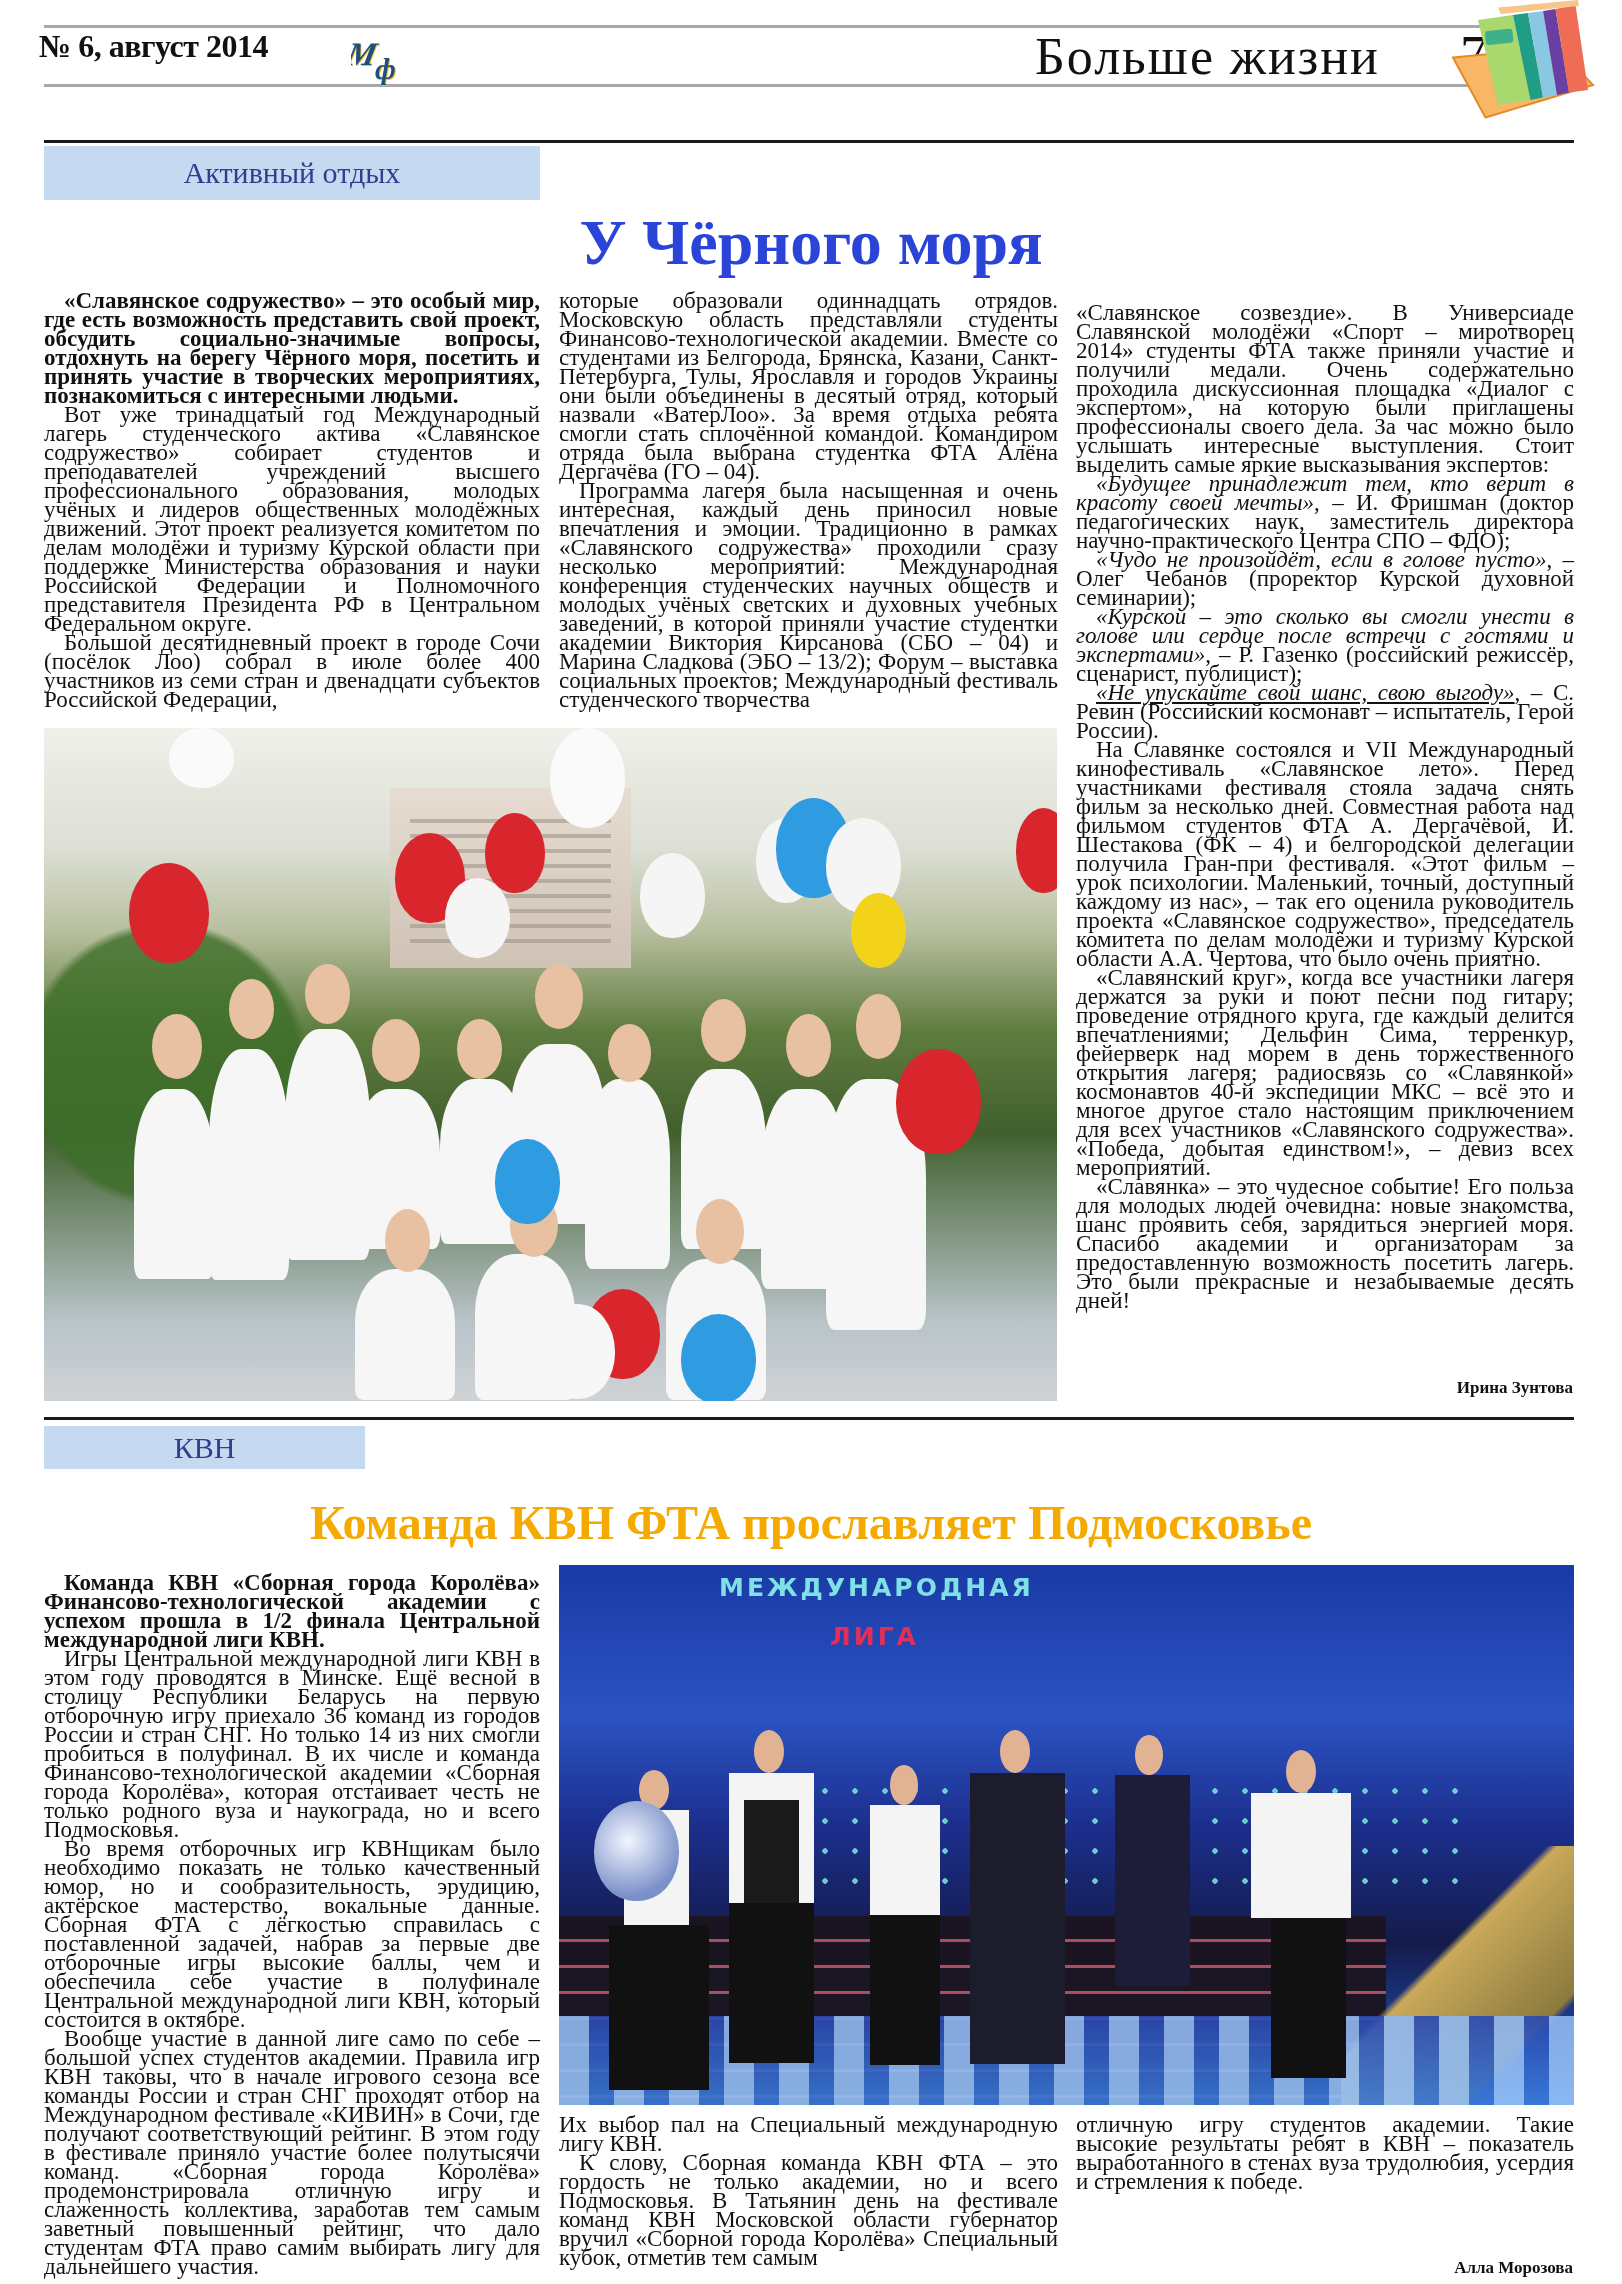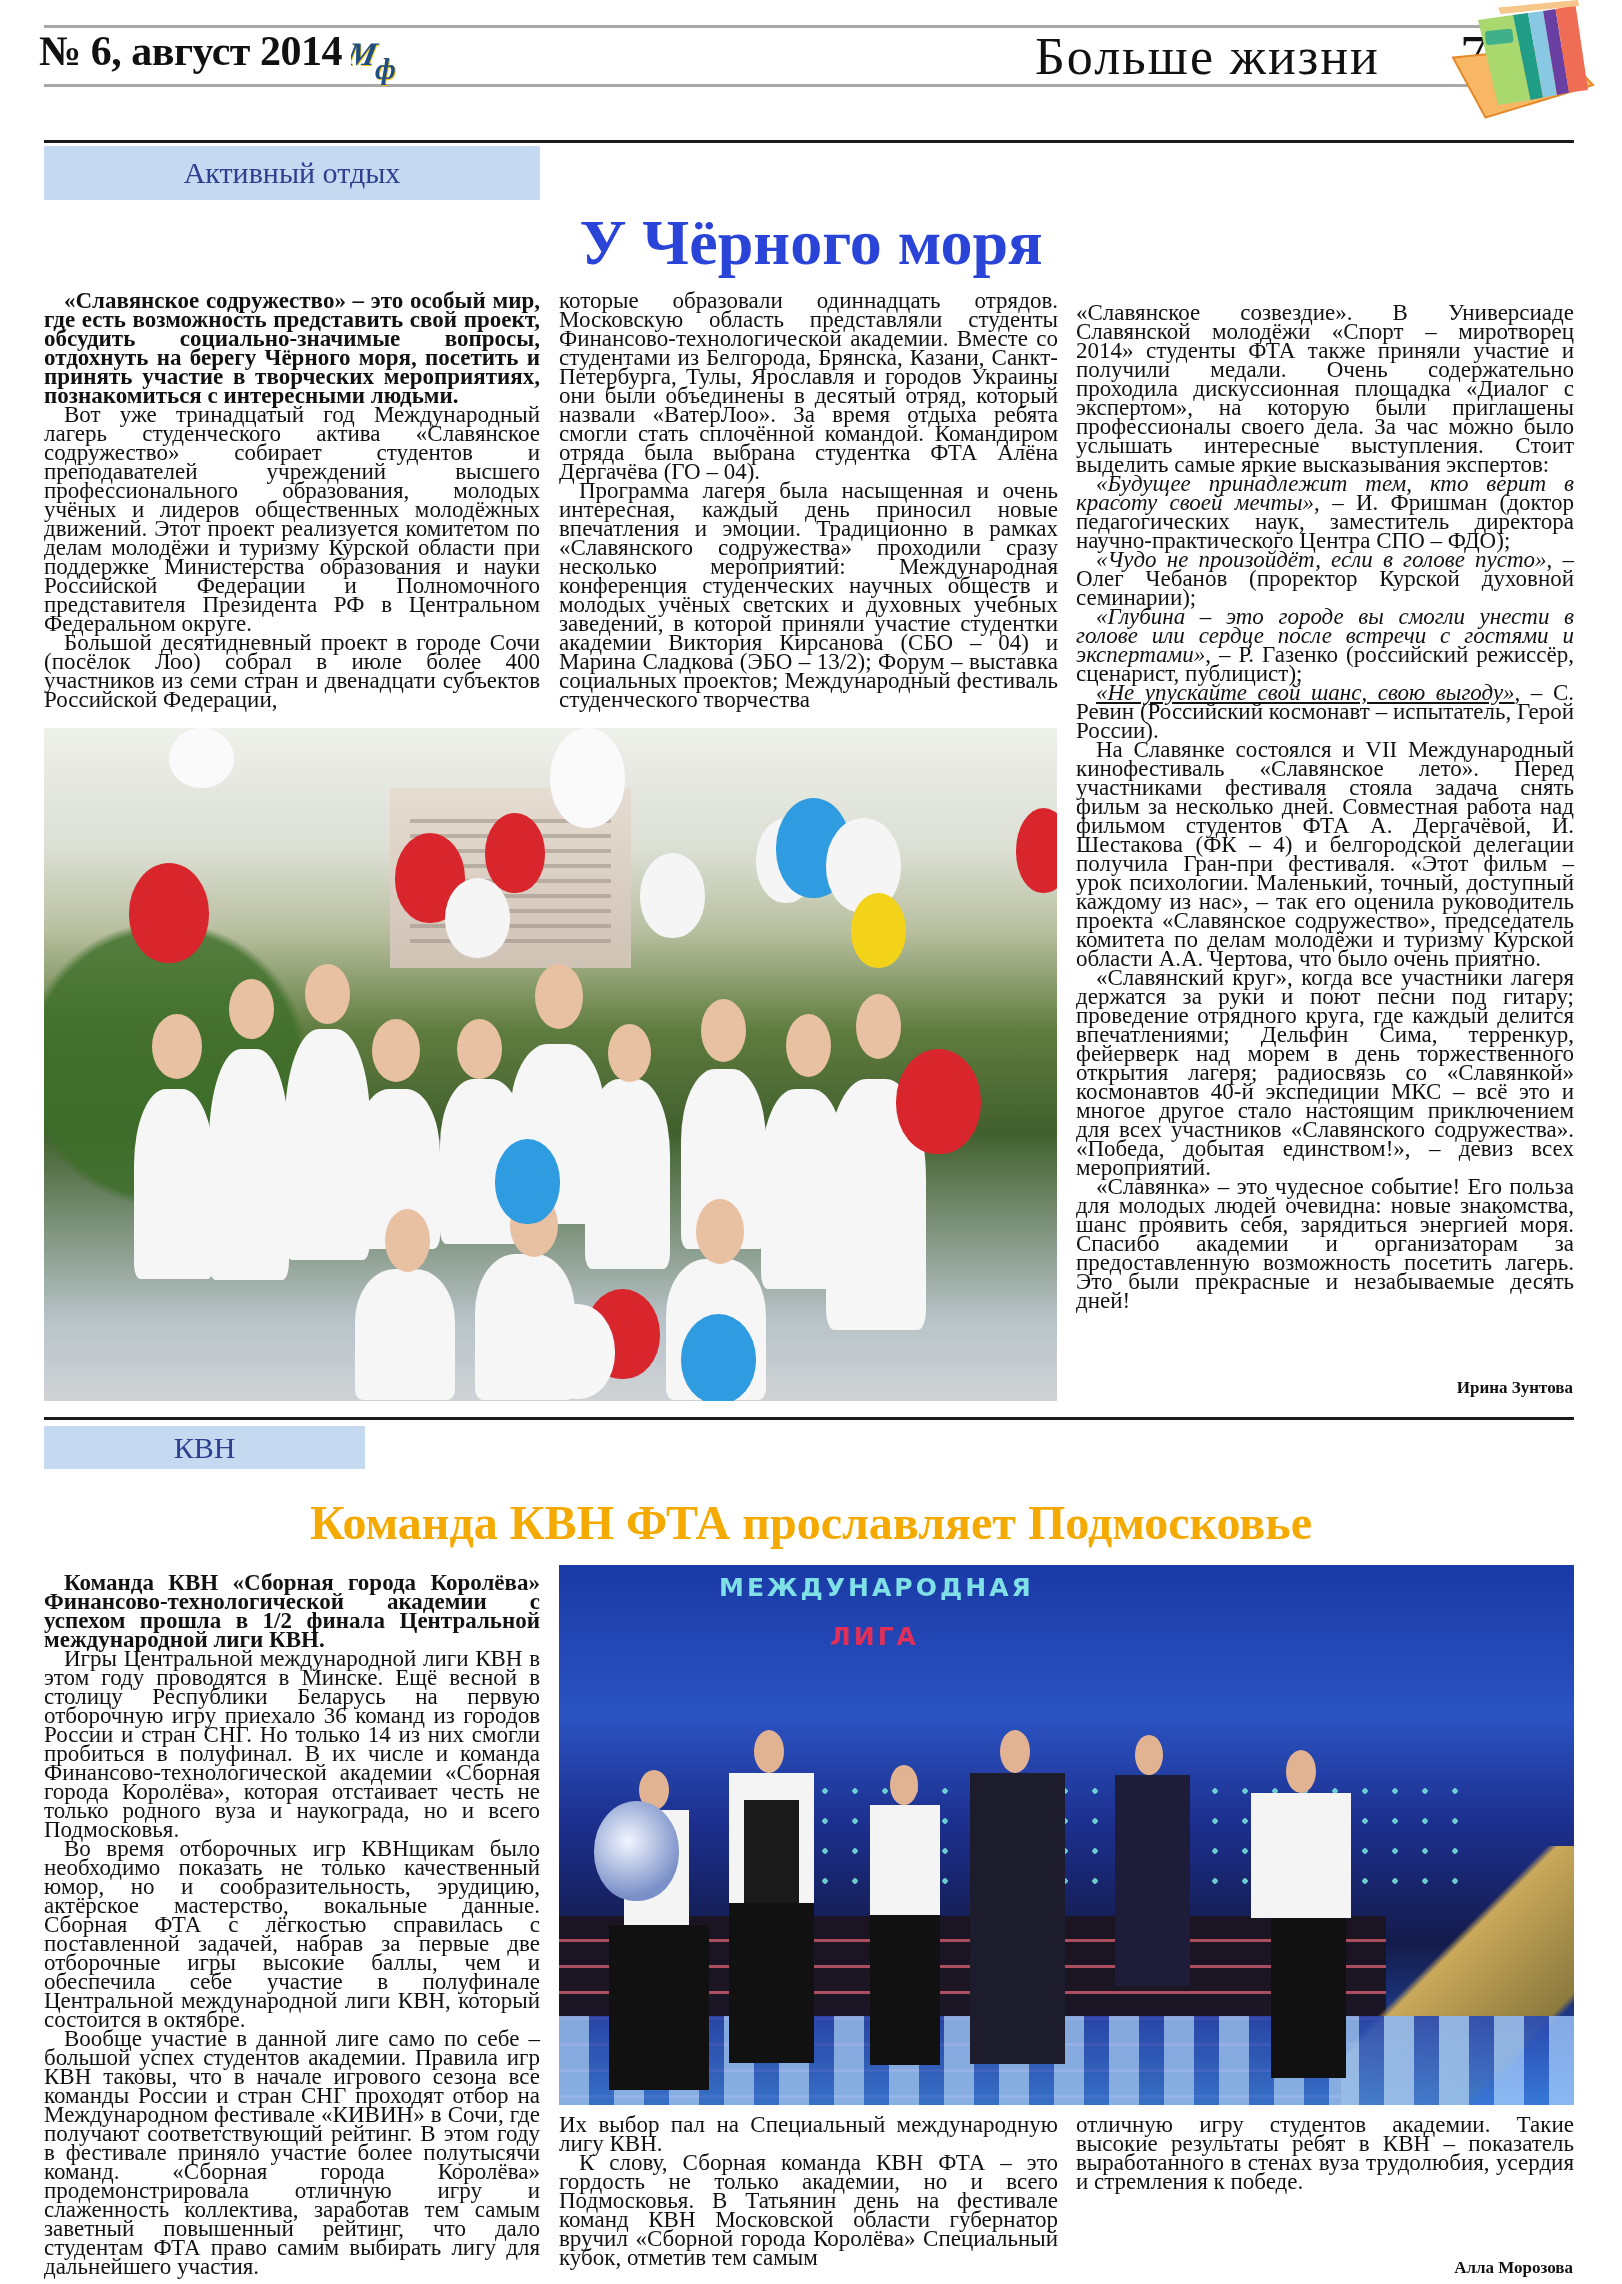--- a/index.html
+++ b/index.html
@@ -1,21 +1,21 @@
 <!DOCTYPE html>
 <html style="font-size:8px"><head>
 <meta charset="utf-8">
 <style>
   html, body { margin: 0; padding: 0; background: #ffffff; }
   body { width: 1622px; height: 2284px; position: relative; overflow: hidden;
          font-family: "Liberation Serif", "DejaVu Serif", serif; color: #111; }
 
   
   .hdr-rule { position: absolute; left: 44px; height: 3px; background: #a8a8a8; }
-  .hdr-left { position: absolute; left: 39px; top: 30px; font-size: 42px; font-weight: bold;
+  .hdr-left { position: absolute; left: 39px; top: 30px; font-size: 32px; font-weight: bold;
               letter-spacing: -0.5px; white-space: nowrap; line-height: 1; }
   .logo { position: absolute; left: 351px; top: 31px; width: 55px; height: 55px; }
   .hdr-right { position: absolute; left: 1035px; top: 27.6px; font-size: 52px; letter-spacing: 2px;
                white-space: nowrap; line-height: 1.1; }
   .page-num { position: absolute; left: 1460px; top: 25px; font-size: 55px; line-height: 1.1; }
   .books { position: absolute; left: 1443px; top: 0px; width: 165px; height: 120px; }
   .black-rule { position: absolute; left: 44px; width: 1530px; height: 3px; background: #1a1a1a; }
 
   
   .section-box { position: absolute; background: #c5d9f1; color: #2e3f8f; font-size: 30px;
@@ -114,21 +114,21 @@
 
 <div class="col" style="left:559px; top:291px; width:499px;">
   <p class="noind">которые образовали одиннадцать отрядов. Московскую область представляли студенты Финансово-технологической академии. Вместе со студентами из Белгорода, Брянска, Казани, Санкт-Петербурга, Тулы, Ярославля и городов Украины они были объединены в десятый отряд, который назвали «ВатерЛоо». За время отдыха ребята смогли стать сплочённой командой. Командиром отряда была выбрана студентка ФТА Алёна Дергачёва (ГО – 04).</p>
   <p>Программа лагеря была насыщенная и очень интересная, каждый день приносил новые впечатления и эмоции. Традиционно в рамках «Славянского содружества» проходили сразу несколько мероприятий: Международная конференция студенческих научных обществ и молодых учёных светских и духовных учебных заведений, в которой приняли участие студентки академии Виктория Кирсанова (СБО – 04) и Марина Сладкова (ЭБО – 13/2); Форум – выставка социальных проектов; Международный фестиваль студенческого творчества</p>
 </div>
 
 <div class="col" style="left:1076px; top:291px; width:498px;margin-top:12px;">
   <p class="noind">«Славянское созвездие». В Универсиаде Славянской молодёжи «Спорт – миротворец 2014» студенты ФТА также приняли участие и получили медали. Очень содержательно проходила дискуссионная площадка «Диалог с экспертом», на которую были приглашены профессионалы своего дела. За час можно было услышать интересные выступления. Стоит выделить самые яркие высказывания экспертов:</p>
   <p><i>«Будущее принадлежит тем, кто верит в красоту своей мечты»</i><span>, – И. Фришман (доктор педагогических наук, заместитель директора научно-практического Центра СПО – ФДО);</span></p>
   <p><i>«Чудо не произойдёт, если в голове пусто»</i><span>, – Олег Чебанов (проректор Курской духовной семинарии);</span></p>
-  <p><i>«Глубина – это городе вы смогли унести в голове или сердце после встречи с гостями и экспертами»</i><span>, – Р. Газенко (российский режиссёр, сценарист, публицист);</span></p>
+  <p><i>«Курской – это сколько вы смогли унести в голове или сердце после встречи с гостями и экспертами»</i><span>, – Р. Газенко (российский режиссёр, сценарист, публицист);</span></p>
   <p><u><i>«Не упускайте свой шанс, свою выгоду»</i></u><span>, – С. Ревин (Российский космонавт – испытатель, Герой России).</span></p>
   <p>На Славянке состоялся и VII Международный кинофестиваль «Славянское лето». Перед участниками фестиваля стояла задача снять фильм за несколько дней. Совместная работа над фильмом студентов ФТА А. Дергачёвой, И. Шестакова (ФК – 4) и белгородской делегации получила Гран-при фестиваля. «Этот фильм – урок психологии. Маленький, точный, доступный каждому из нас», – так его оценила руководитель проекта «Славянское содружество», председатель комитета по делам молодёжи и туризму Курской области А.А. Чертова, что было очень приятно.</p>
   <p>«Славянский круг», когда все участники лагеря держатся за руки и поют песни под гитару; проведение отрядного круга, где каждый делится впечатлениями; Дельфин Сима, терренкур, фейерверк над морем в день торжественного открытия лагеря; радиосвязь со «Славянкой» космонавтов 40-й экспедиции МКС – всё это и многое другое стало настоящим приключением для всех участников «Славянского содружества». «Победа, добытая единством!», – девиз всех мероприятий.</p>
   <p>«Славянка» – это чудесное событие! Его польза для молодых людей очевидна: новые знакомства, шанс проявить себя, зарядиться энергией моря. Спасибо академии и организаторам за предоставленную возможность посетить лагерь. Это были прекрасные и незабываемые десять дней!</p>
 </div>
 
 <div class="photo photo1" title="Группа студентов в белых футболках с воздушными шарами">
   <div class="building"></div>
 
   <div class="balloon" style="left:125px; top:0px; width:65px; height:60px; background:#fafafa;"></div>

